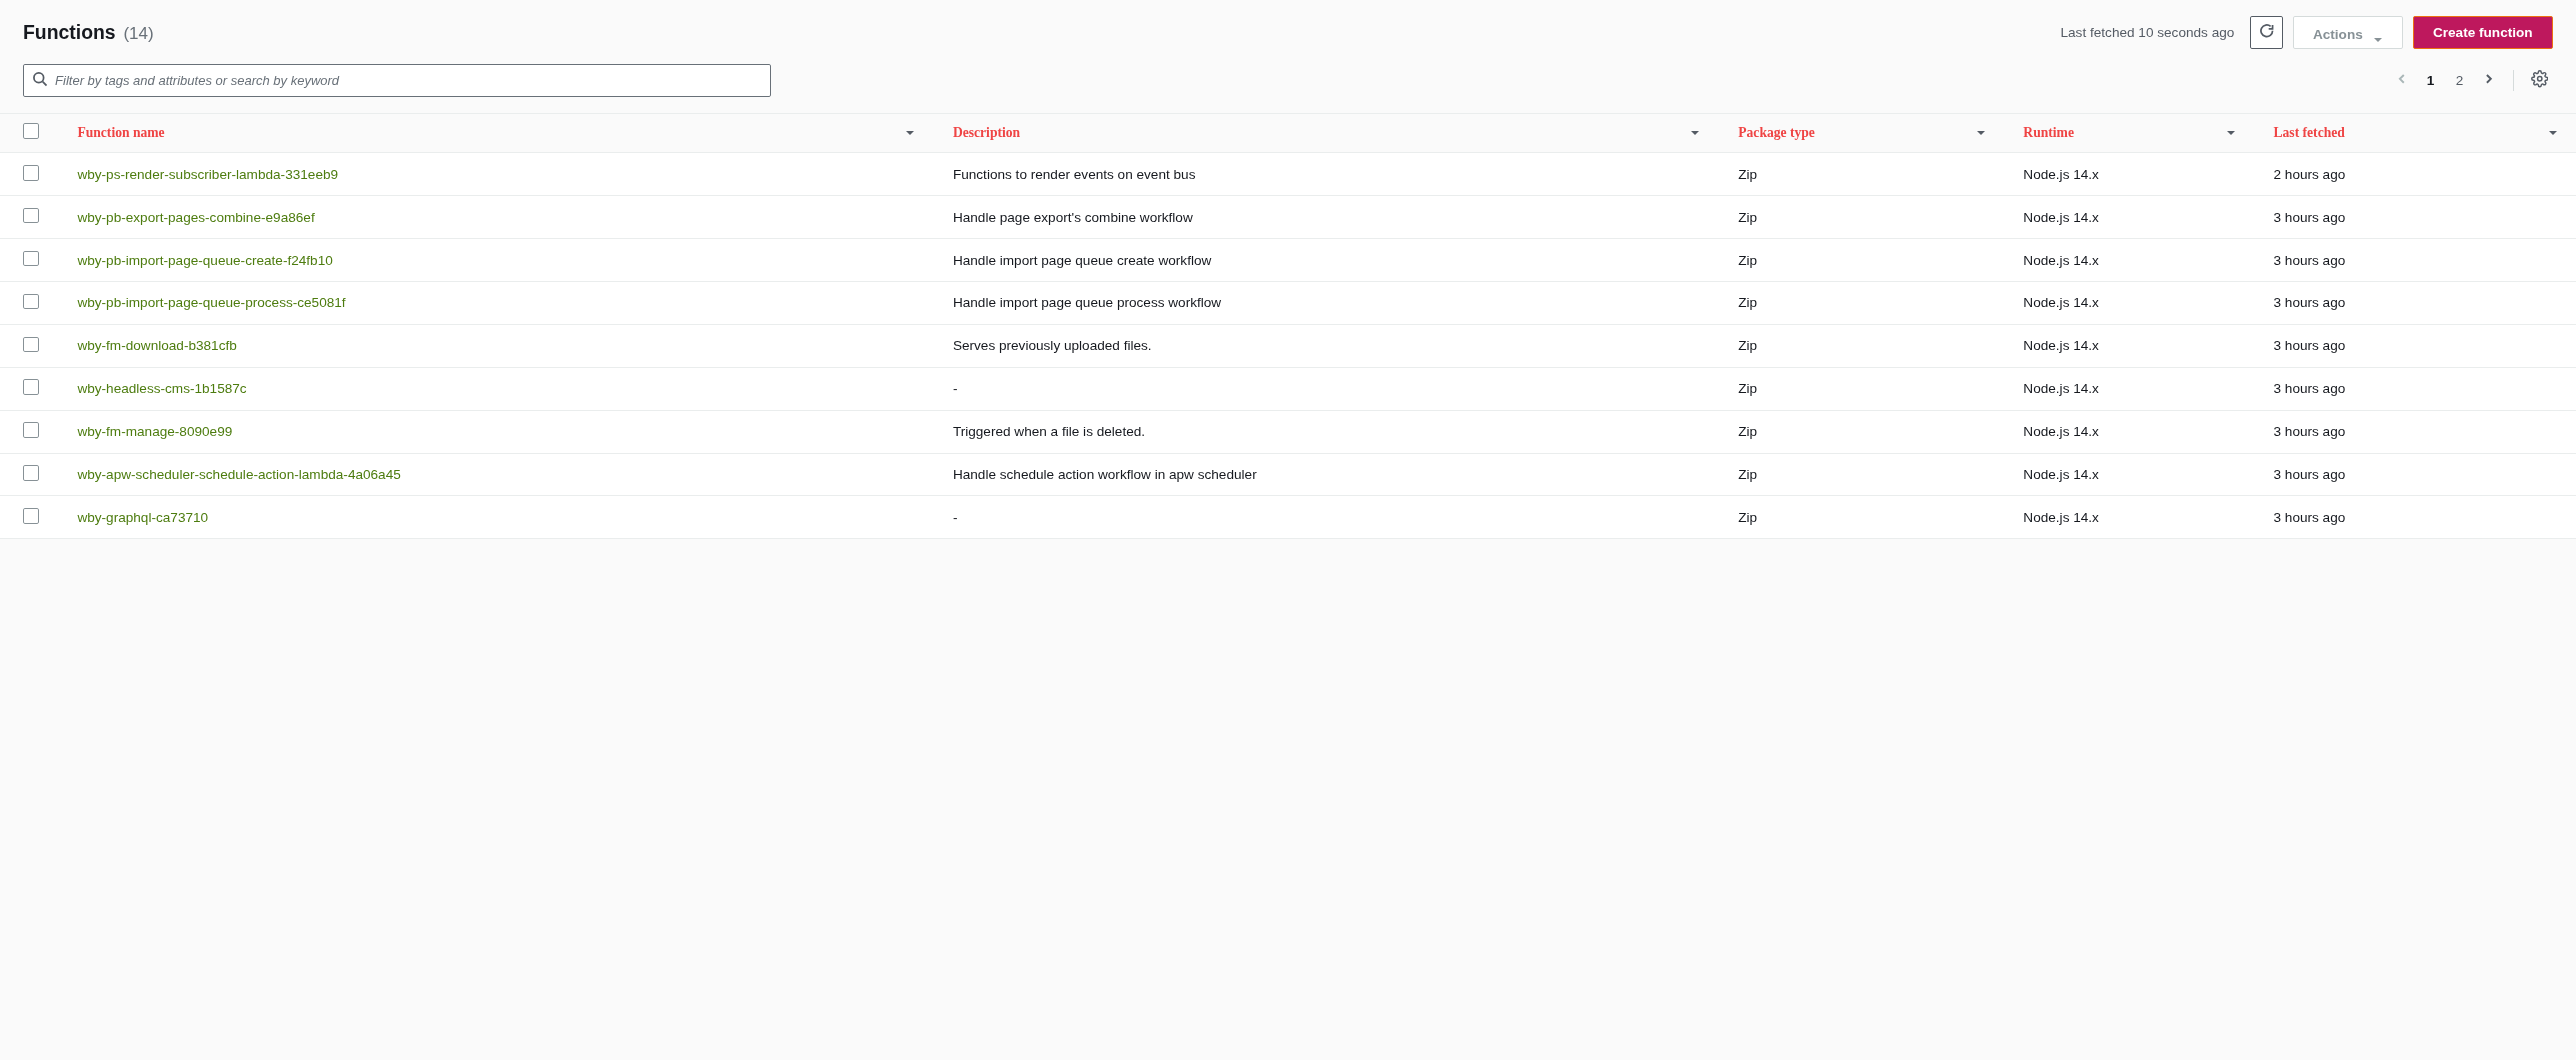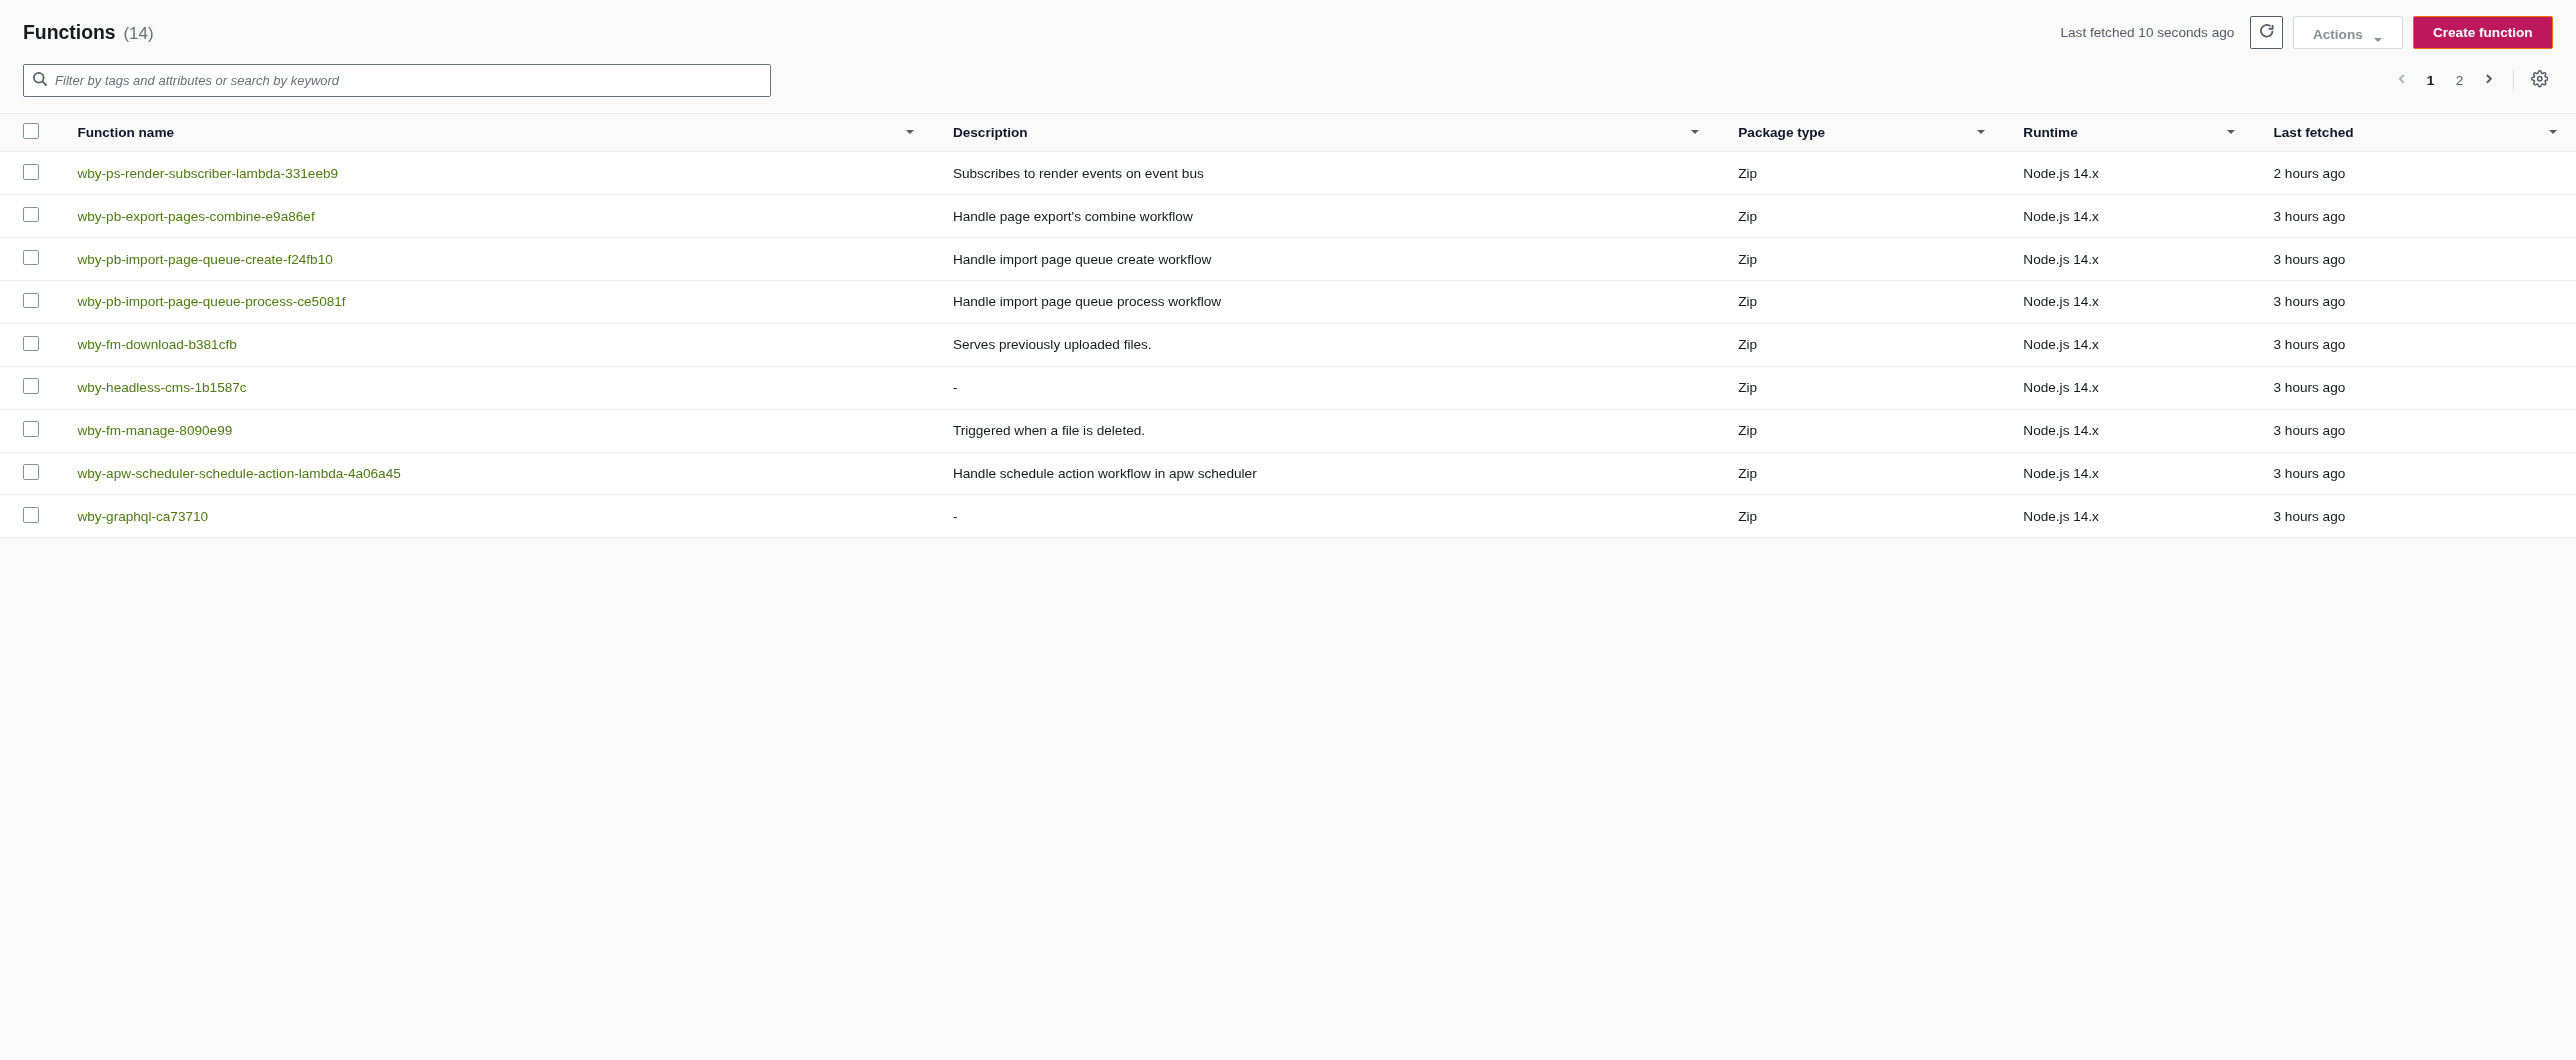--- a/index.html
+++ b/index.html
@@ -126,26 +126,27 @@
     }
     table {
       width: 100%;
       border-collapse: collapse;
       background: #fff;
     }
     thead th {
       text-align: left;
       font-weight: 700;
       font-size: 13.6px;
-      color: #0f172a;
+      color: #ef4444;
       padding: 9.7px 19.4px;
       border-top: 1px solid #eaeded;
       border-bottom: 1px solid #eaeded;
       background: #fafafa;
       white-space: nowrap;
+      font-family: Liberation Serif, serif;
     }
     tbody td {
       padding: 11.7px 19.4px;
       border-bottom: 1px solid #eaeded;
       font-size: 13.6px;
       color: #16191f;
       vertical-align: middle;
     }
     .col-check { width: 58px; padding-left: 23px; padding-right: 9.7px; }
     .cbx {
@@ -280,21 +281,21 @@
       </tr>
     </thead>
     <tbody id="tbody">
         <tr>
     <td class="col-check">
       <span class="cbx"></span>
     </td>
     <td>
       <span class="link">wby-ps-render-subscriber-lambda-331eeb9</span>
     </td>
-    <td>Subscribes to render events on event bus</td>
+    <td>Functions to render events on event bus</td>
     <td>Zip</td>
     <td>Node.js 14.x</td>
     <td>2 hours ago</td>
   </tr>
         <tr>
     <td class="col-check">
       <span class="cbx"></span>
     </td>
     <td>
       <span class="link">wby-pb-export-pages-combine-e9a86ef</span>

